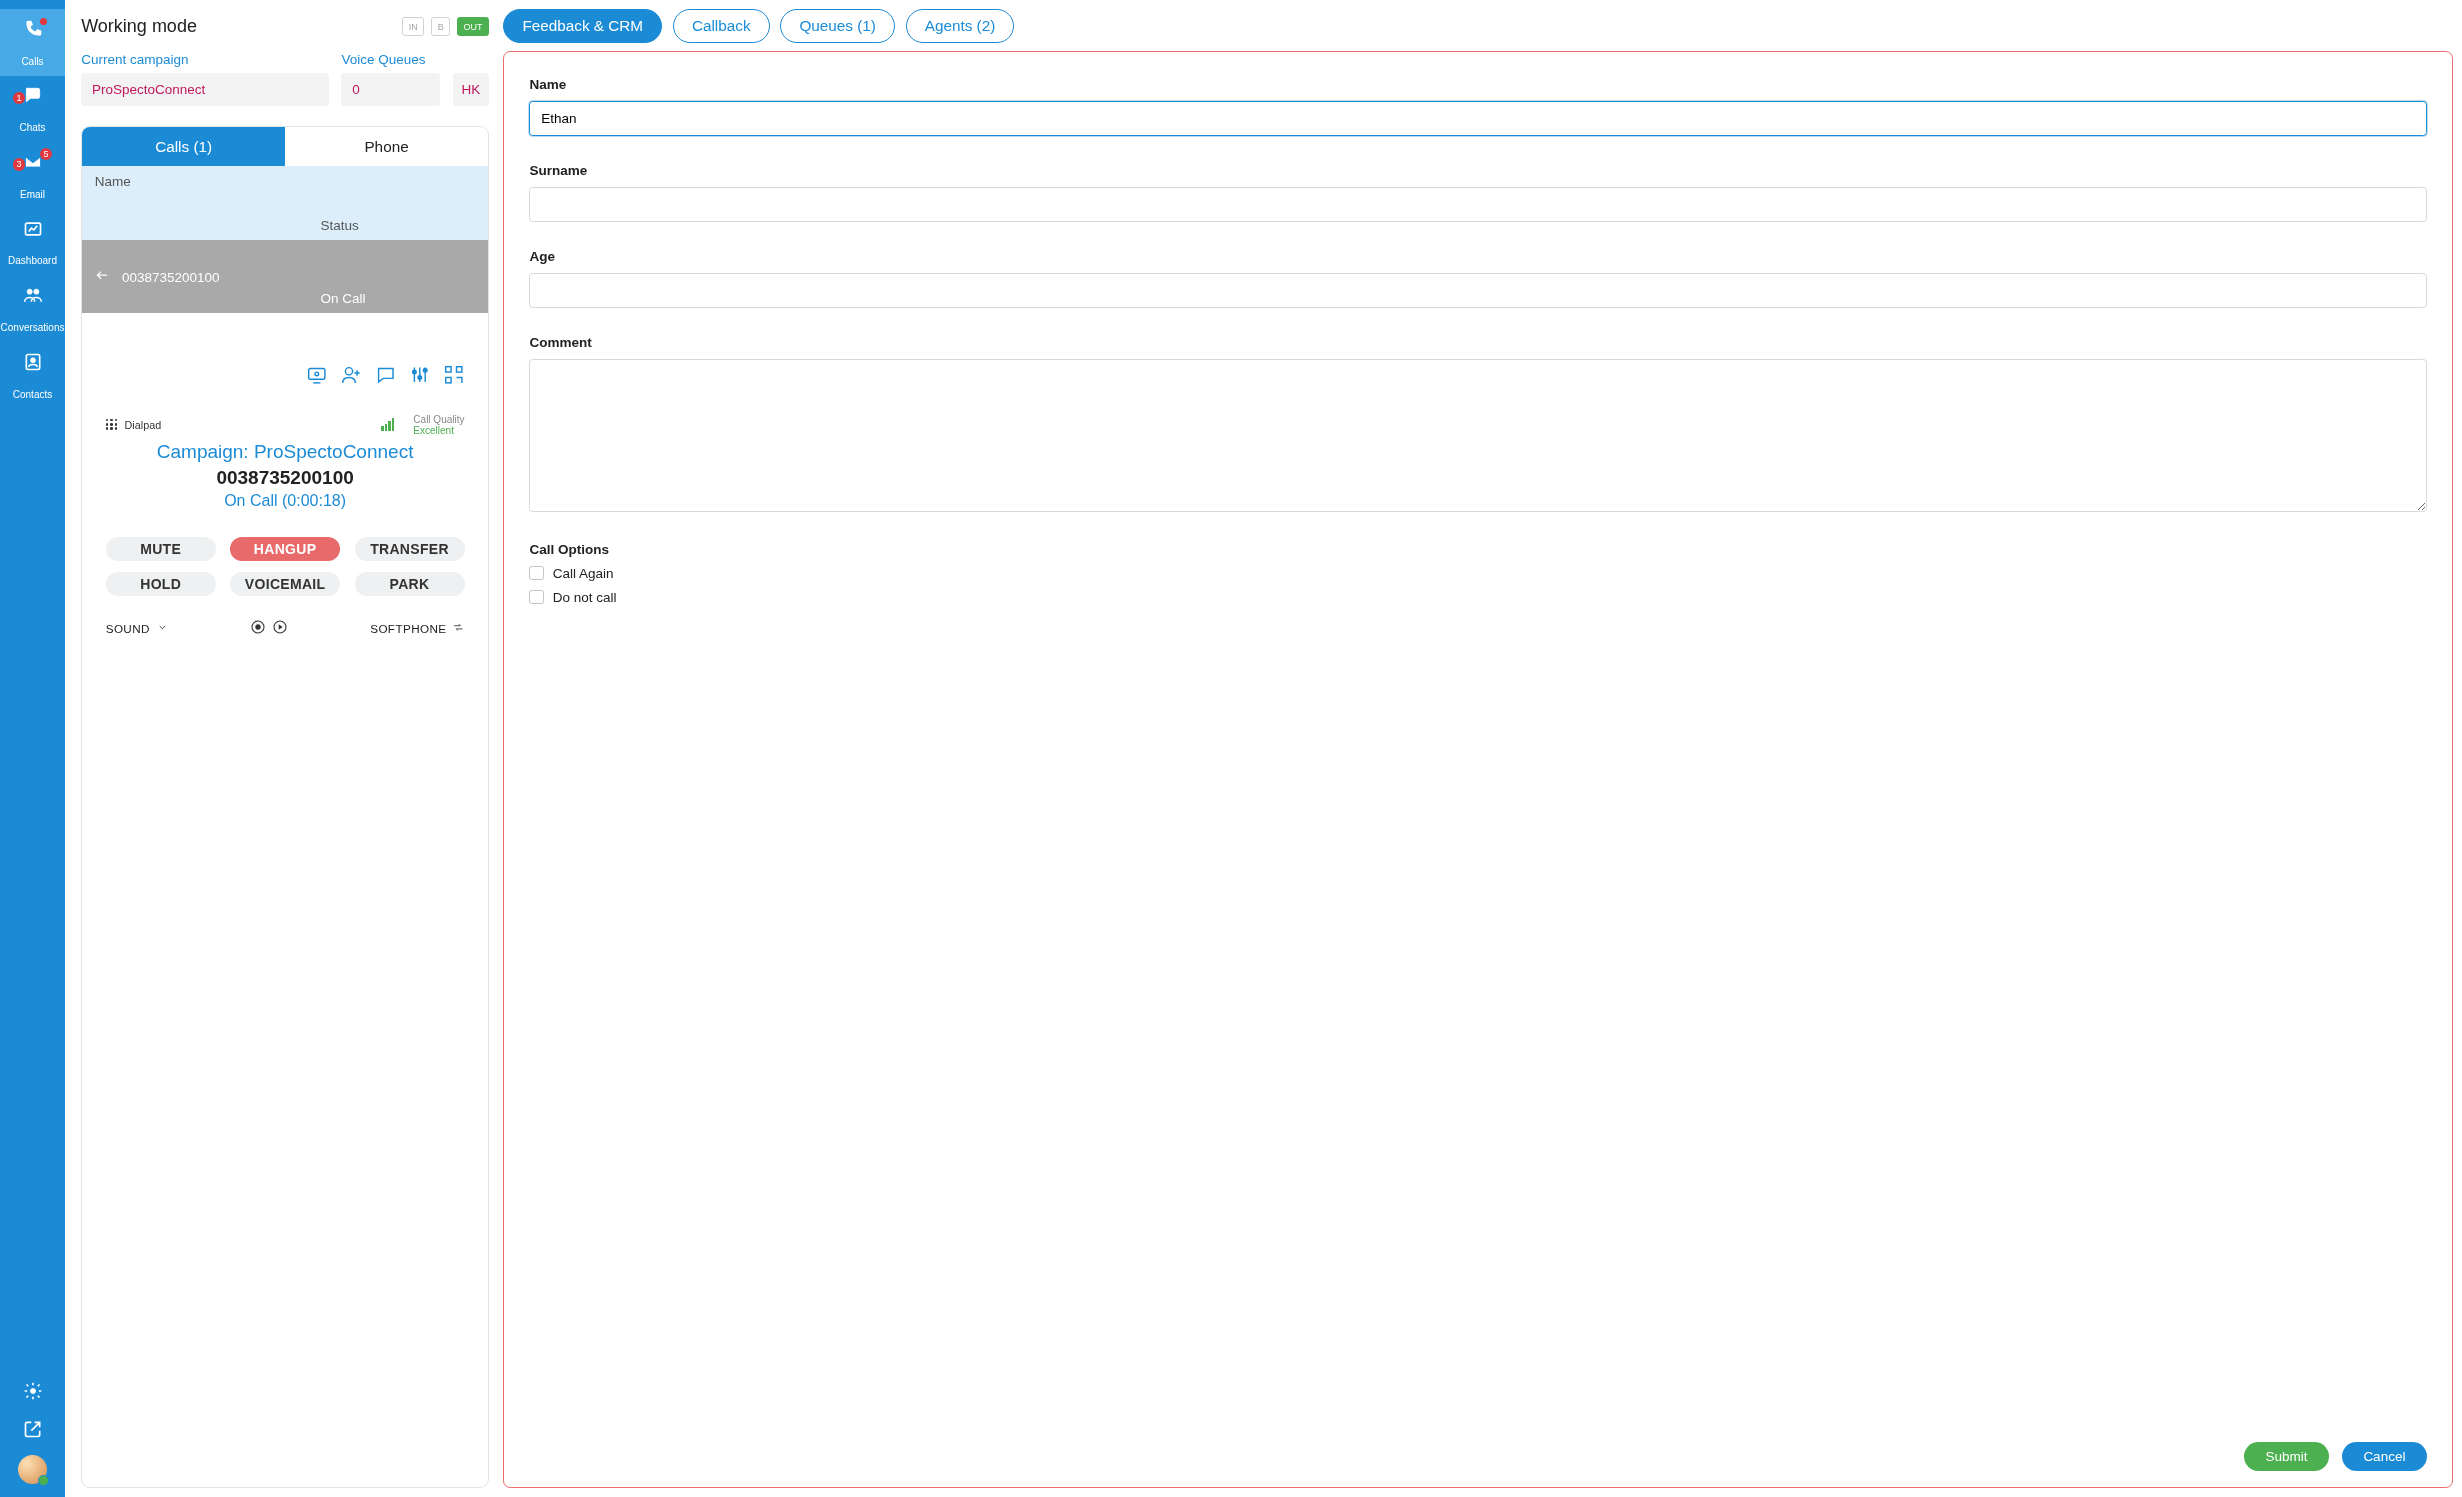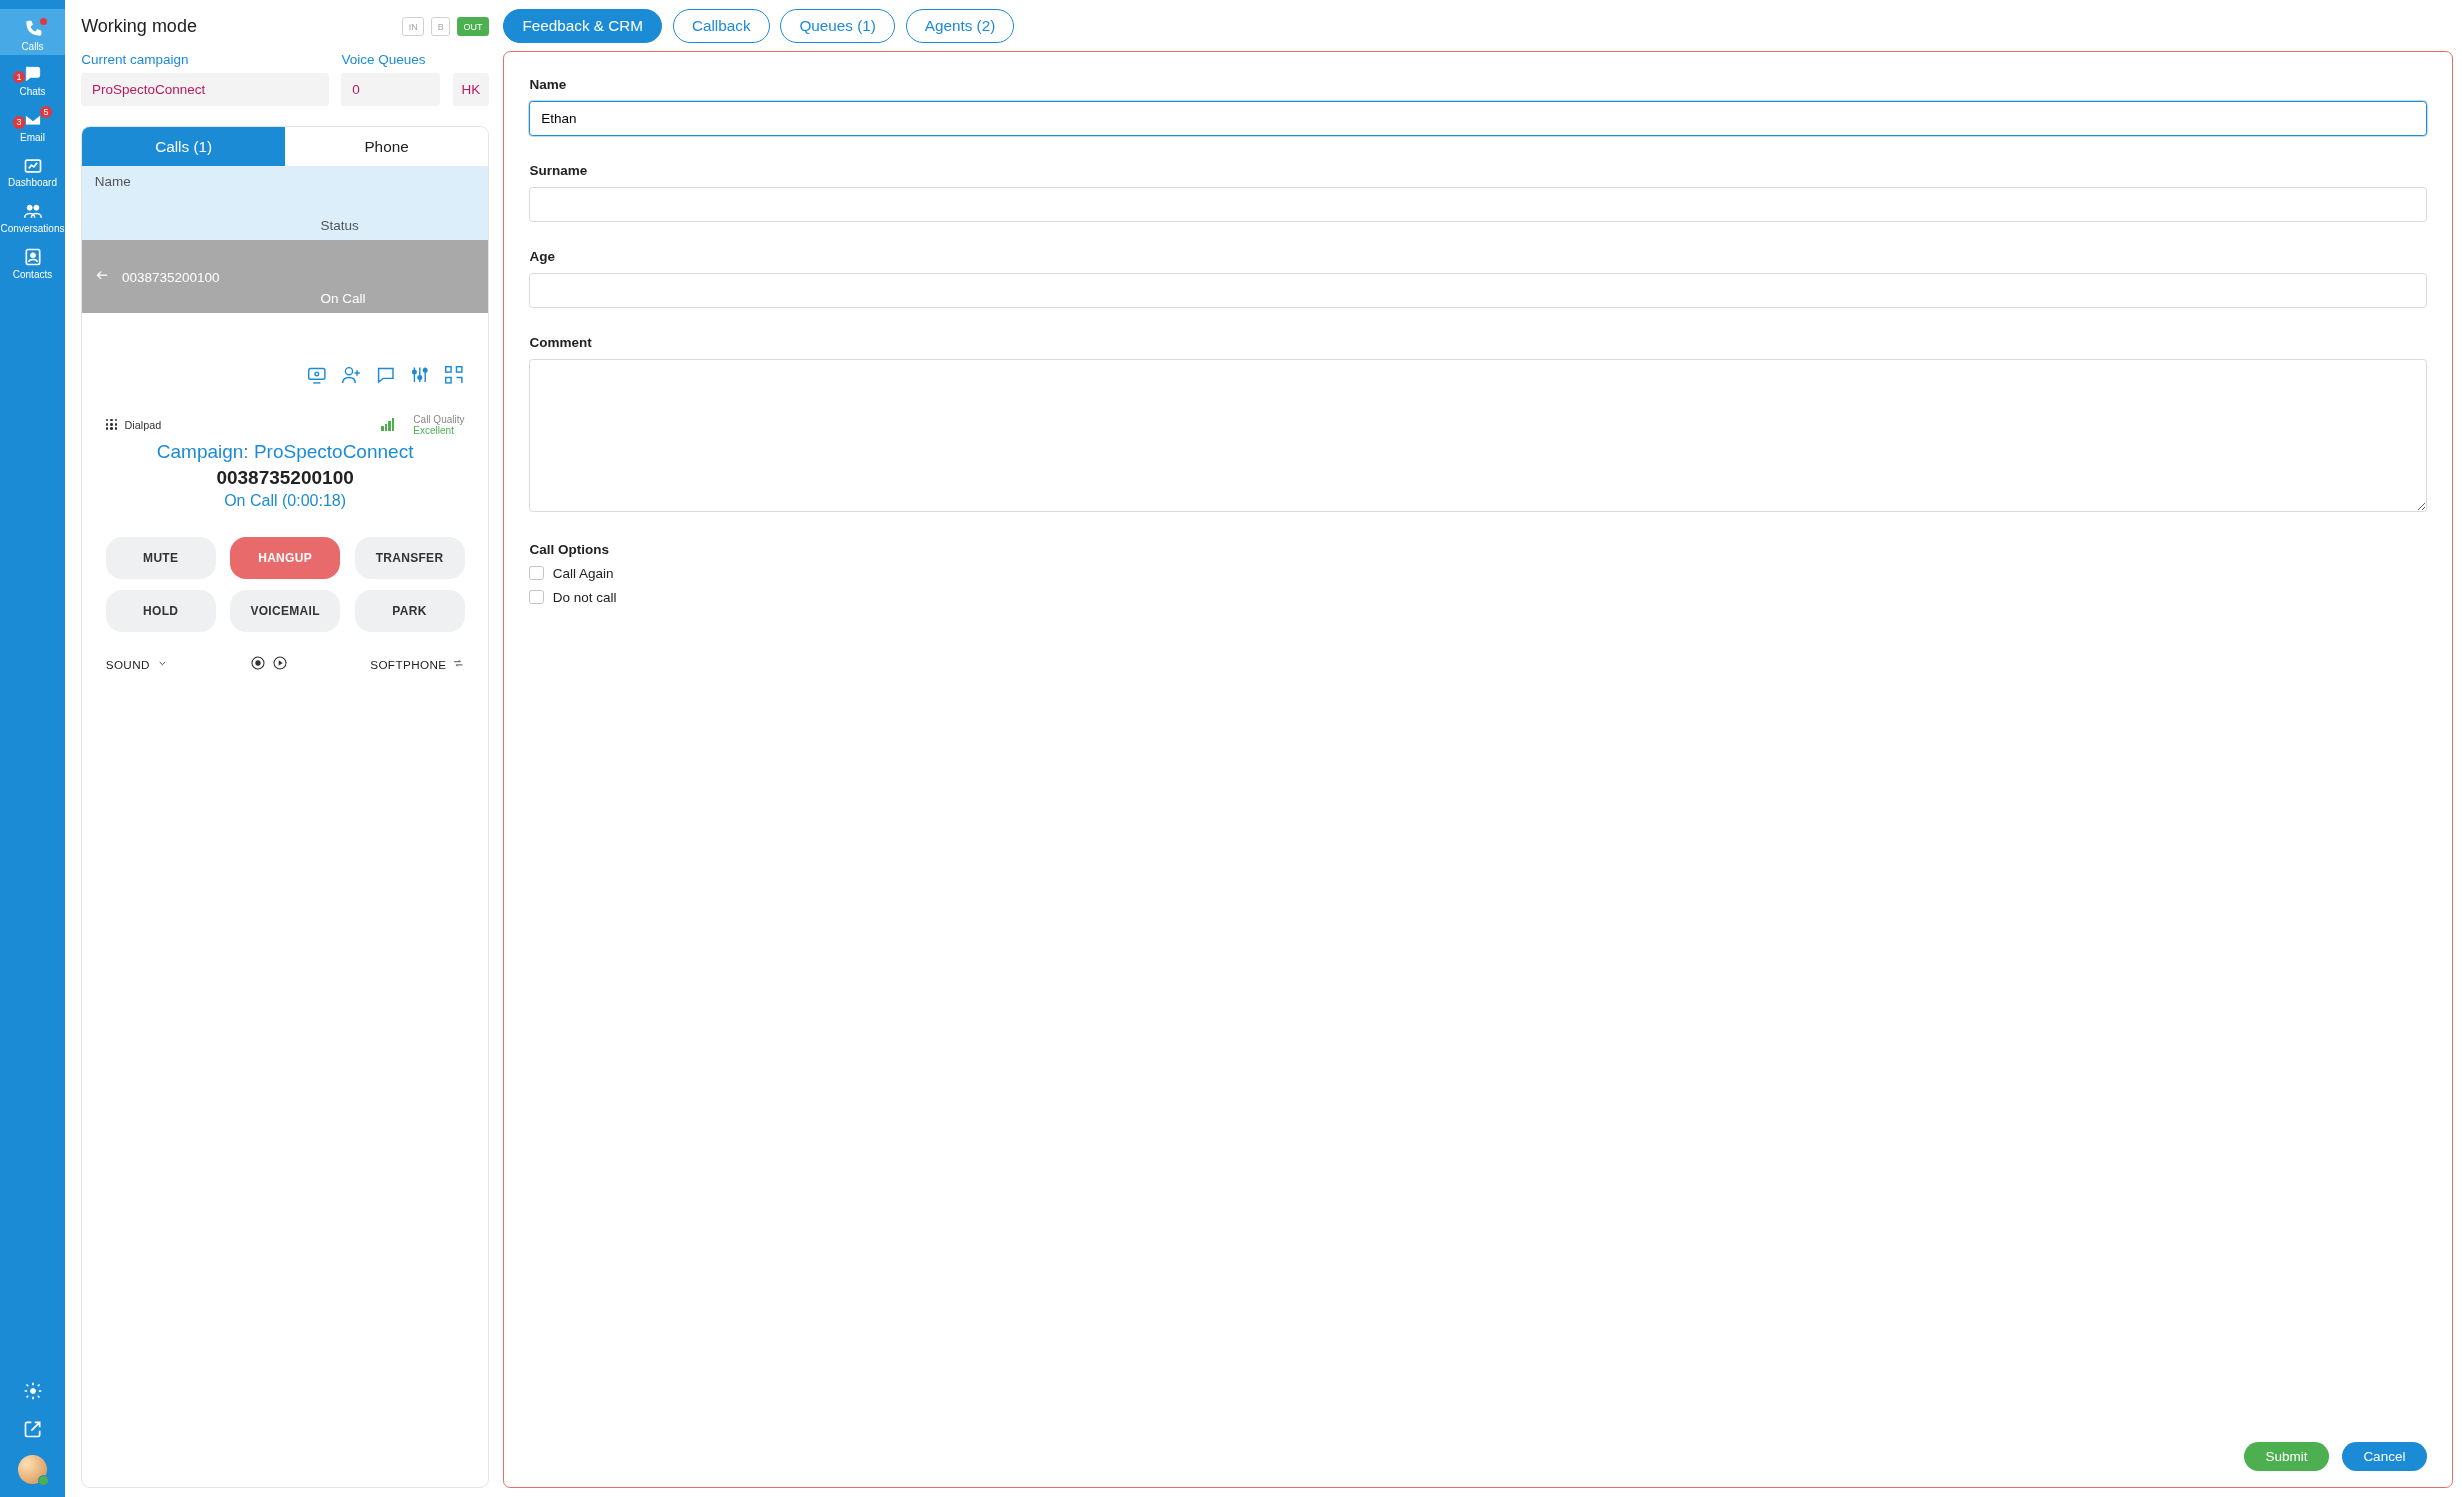--- a/index.html
+++ b/index.html
@@ -1,20 +1,20 @@
 <!DOCTYPE html>
 <html><head>
 <meta charset="utf-8">
 <style>
   * { box-sizing: border-box; margin: 0; padding: 0; }
   html, body { width: 100%; height: 100%; font-family: -apple-system, BlinkMacSystemFont, "Segoe UI", Helvetica, Arial, sans-serif; font-size: 14.4px; color: #222; background: #fff; }
   .app { display: flex; width: 100%; height: 100vh; min-height: 100%; }
   
   .rail { width: 65px; background: #1b8bd6; display: flex; flex-direction: column; align-items: center; padding-top: 9px; color: #fff; flex-shrink: 0; }
-  .rail-item { position: relative; width: 100%; padding: 9px 0 3px; display: flex; flex-direction: column; align-items: center; cursor: pointer; font-size: 10px; gap: 1px; }
+  .rail-item { position: relative; width: 100%; padding: 9px 0 9px; display: flex; flex-direction: column; align-items: center; cursor: pointer; font-size: 10px; gap: 16px; }
   .rail-item.active { background: #47aae6; }
   .rail-item .label { font-size: 10px; }
   .rail-icon { width: 21.6px; height: 21.6px; display: flex; align-items: center; justify-content: center; }
   .rail-icon svg { width: 20px; height: 20px; stroke: #fff; fill: #fff; }
   .badge-red { position: absolute; background: #e0383e; color: #fff; font-size: 9px; border-radius: 7.2px; padding: 0 3.6px; min-width: 12.6px; line-height: 12.6px; text-align: center; }
   .red-dot { position: absolute; width: 7.2px; height: 7.2px; background: #e0383e; border-radius: 50%; }
   .rail-bottom { margin-top: auto; width: 100%; display: flex; flex-direction: column; align-items: center; gap: 16px; padding-bottom: 12.6px; }
   .avatar { width: 29px; height: 29px; border-radius: 50%; background: radial-gradient(circle at 30% 30%, #ffe0b5, #d28a4a); position: relative; }
   .presence-dot { position: absolute; right: -1.8px; bottom: -1.8px; width: 10.8px; height: 10.8px; background: #4cb050; border: 1.8px solid #1b8bd6; border-radius: 50%; }
   
@@ -53,21 +53,21 @@
   .dialpad-icon { display: grid; grid-template-columns: repeat(3, 2.7px); grid-gap: 1.8px; }
   .dialpad-icon span { width: 2.7px; height: 2.7px; background: #333; border-radius: 50%; }
   .cq { display: flex; align-items: center; gap: 19px; font-size: 10px; color: #888; }
   .cq-bars { display: flex; align-items: flex-end; gap: 0.9px; }
   .cq-bars span { width: 2.7px; background: #4cb050; }
   .cq-excellent { color: #4cb050; }
   .big-blue { color: #1b8bd6; font-size: 19px; text-align: center; font-weight: 400; }
   .big-number { font-size: 19px; font-weight: 600; text-align: center; margin-top: 3.6px; }
   .oncall { color: #1b8bd6; font-size: 16px; text-align: center; margin-top: 3.6px; margin-bottom: 27px; }
   .pill-row { display: flex; gap: 14.4px; justify-content: center; margin-bottom: 10.8px; }
-  .pill { flex: 1; max-width: 119px; text-align: center; font-size: 12px; font-weight: 600; padding: 14px 0; border-radius: 16px; background: #eef0f2; color: #333; cursor: pointer; letter-spacing: 0.3px; }
+  .pill { flex: 1; max-width: 119px; text-align: center; font-size: 14px; font-weight: 600; padding: 4px 0; border-radius: 16px; background: #eef0f2; color: #333; cursor: pointer; letter-spacing: 0.3px; }
   .pill.danger { background: #e86a6a; color: #fff; }
   .ctrl-row { display: flex; justify-content: space-between; align-items: center; margin-top: 12.6px; font-size: 11.7px; letter-spacing: 0.4px; }
   .sound { display: flex; gap: 7.2px; align-items: flex-end; }
   .rec-btns { display: flex; gap: 5.4px; }
   .rec-btns svg { width: 16px; height: 16px; }
   .softphone { display: flex; gap: 5.4px; align-items: center; }
   
   .top-tabs { display: flex; gap: 10.8px; margin-bottom: 7.2px; }
   .top-tab { border: 0.9px solid #1b8bd6; color: #1b8bd6; background: #fff; border-radius: 18px; padding: 7.2px 18px; font-size: 15.3px; cursor: pointer; }
   .top-tab.active { background: #1b8bd6; color: #ffffff; }

